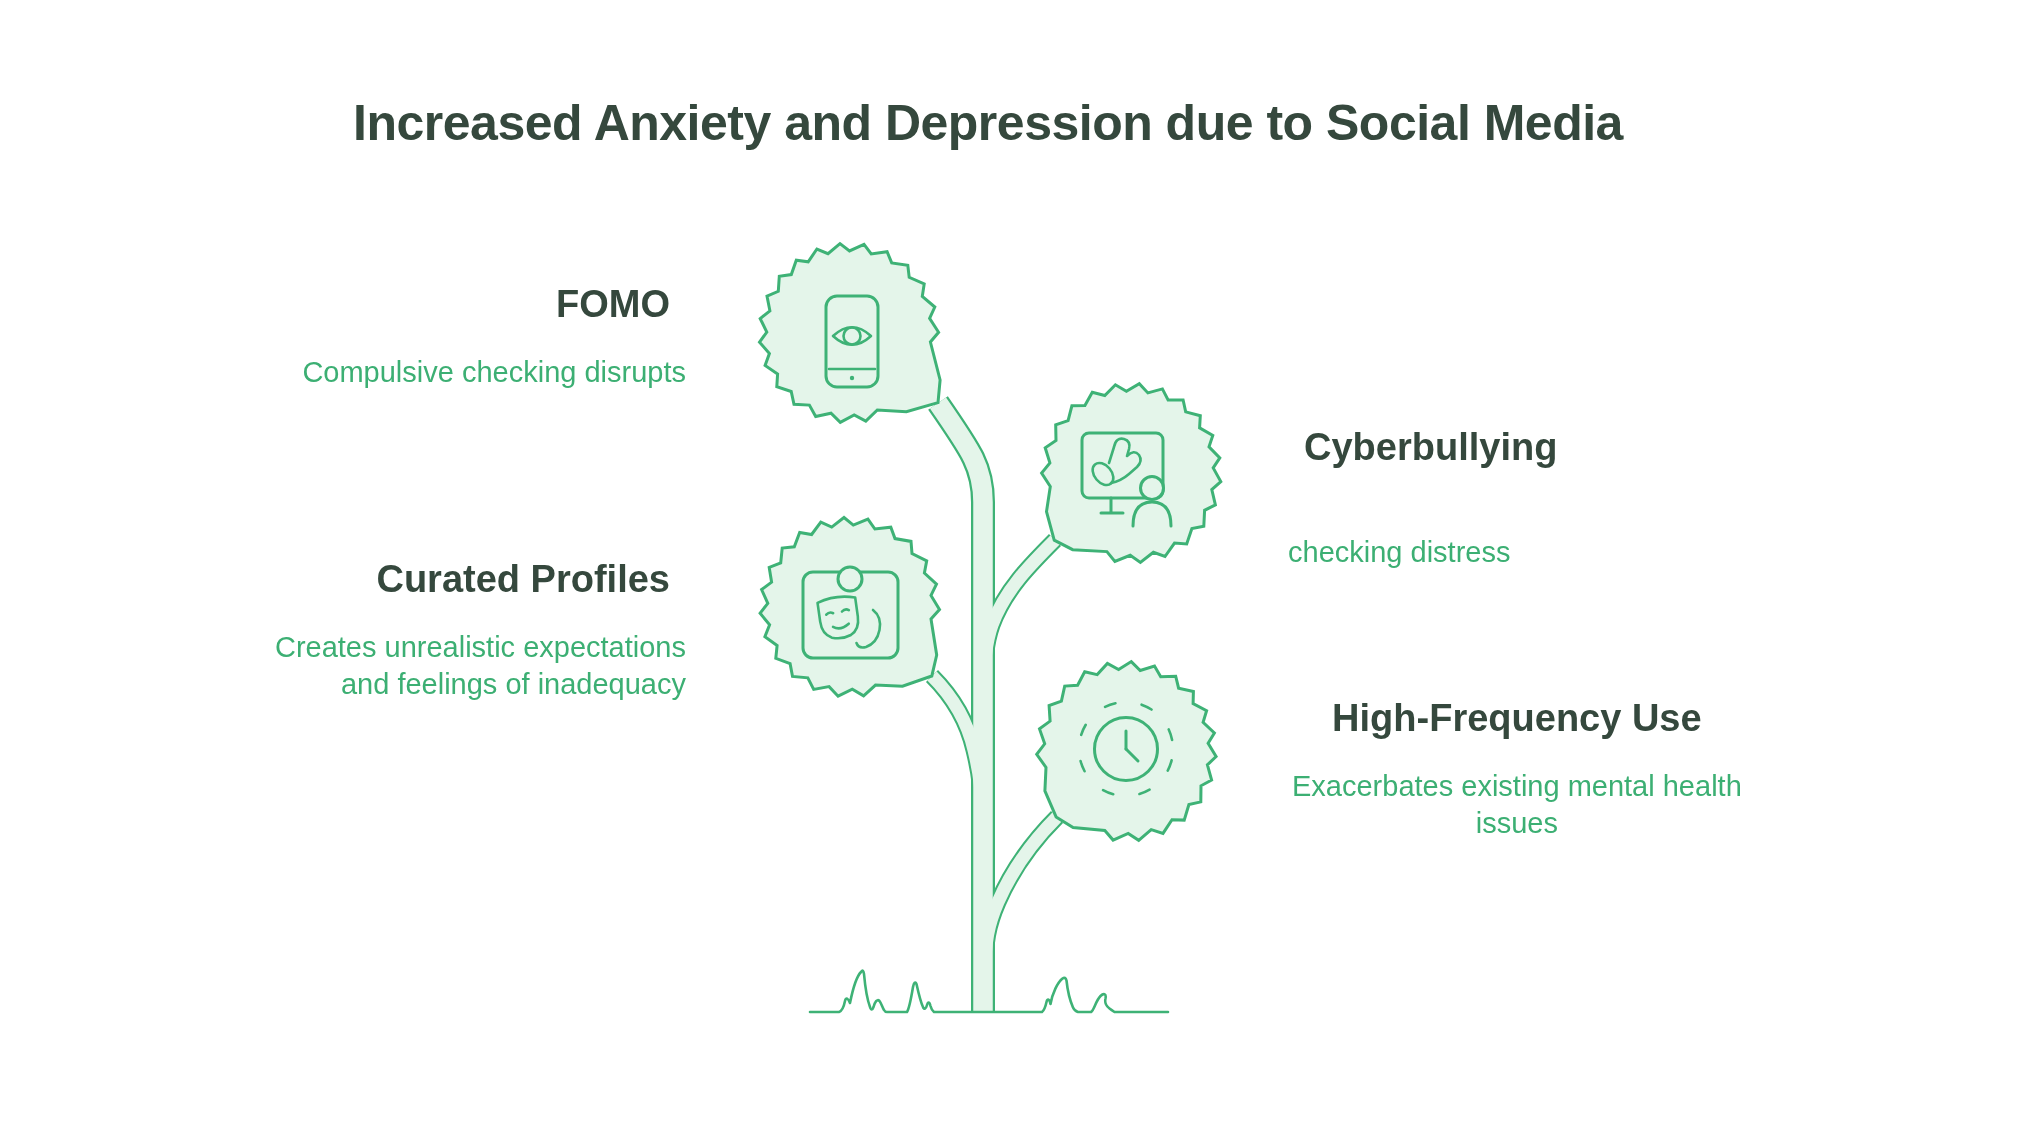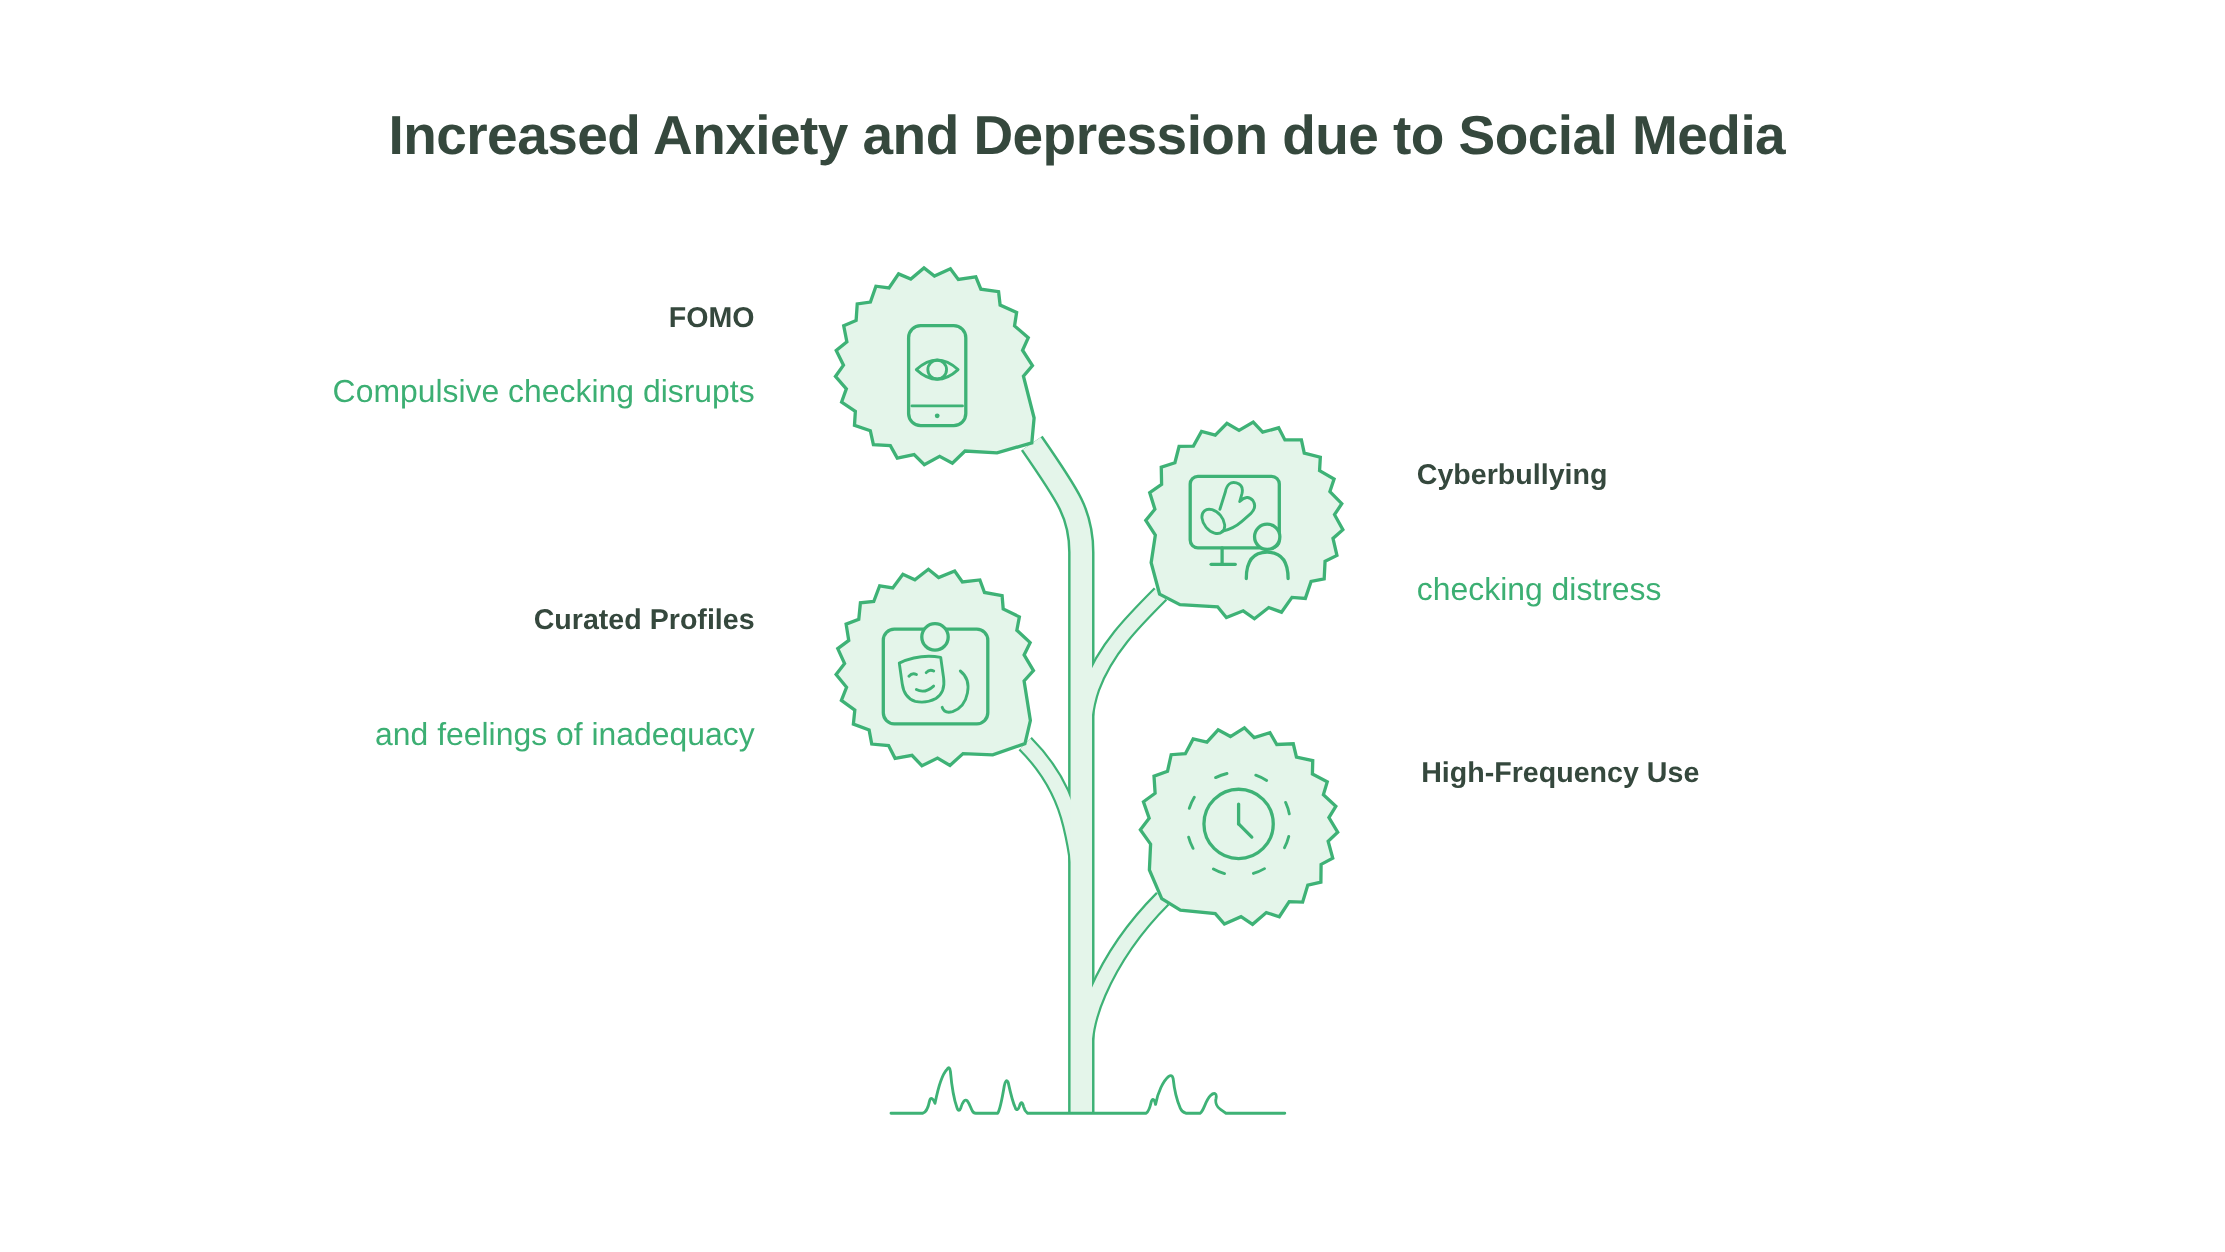--- a/index.html
+++ b/index.html
@@ -17,21 +17,21 @@
     font-family:"Liberation Sans", sans-serif;
   }
   .title{
     position:absolute;top:94px;left:988px;transform:translateX(-50%);
     margin:0;white-space:nowrap;
     font-size:50px;font-weight:700;letter-spacing:-0.5px;
     color:var(--heading);
   }
   .block{position:absolute;}
   .block h2{
-    margin:0;font-size:26px;font-weight:700;line-height:36px;
+    margin:16px;font-size:38px;font-weight:700;line-height:36px;
     color:var(--heading);white-space:nowrap;
   }
   .block p{
     margin:32px 0 0 0;font-size:29px;font-weight:400;line-height:37px;
     color:var(--body);white-space:nowrap;
   }
   .ra{text-align:right;}
   #block-fomo{top:270px;right:1337px;}
   #block-cyberbullying{top:413px;left:1288px;}
   #block-curated{top:545px;right:1337px;}
@@ -65,25 +65,26 @@
   <p><span>Compulsive checking disrupts</span><br></p>
 </section>
 
 <section class="block" id="block-cyberbullying">
   <h2>Cyberbullying</h2>
   <p><br><span>checking distress</span></p>
 </section>
 
 <section class="block ra" id="block-curated">
   <h2>Curated Profiles</h2>
-  <p><br><span>and feelings of inadequacy</span></p>
+  <p><span>Creates unrealistic expectations</span><br><span>and feelings of inadequacy</span></p>
 </section>
 
 <section class="block" id="block-highfreq">
   <h2>High-Frequency Use</h2>
+  <p><span>Exacerbates existing mental health</span><br><span>issues</span></p>
 </section>
 
 <svg class="plant" width="500" height="800" viewBox="0 0 500 800" aria-hidden="true">
 
   <g>
     <path class="stem-edge w-branch-e" d="M 315 310 C 290 335 265 360 252 395 C 246 412 244 430 243 470"></path>
     <path class="stem-edge w-branch-e" d="M 192 446 C 212 466 227 490 234 520 C 240 545 242 560 242 600"></path>
     <path class="stem-edge w-branch-e" d="M 317 587 C 294 610 272 640 258 672 C 248 695 245 710 244 750"></path>
     <path class="stem-edge w-trunk-e" d="M 243 782 L 243 272 C 243 238 232 222 198 173"></path>
     <path class="stem-fill w-branch-f" d="M 315 310 C 290 335 265 360 252 395 C 246 412 244 430 243 470"></path>

